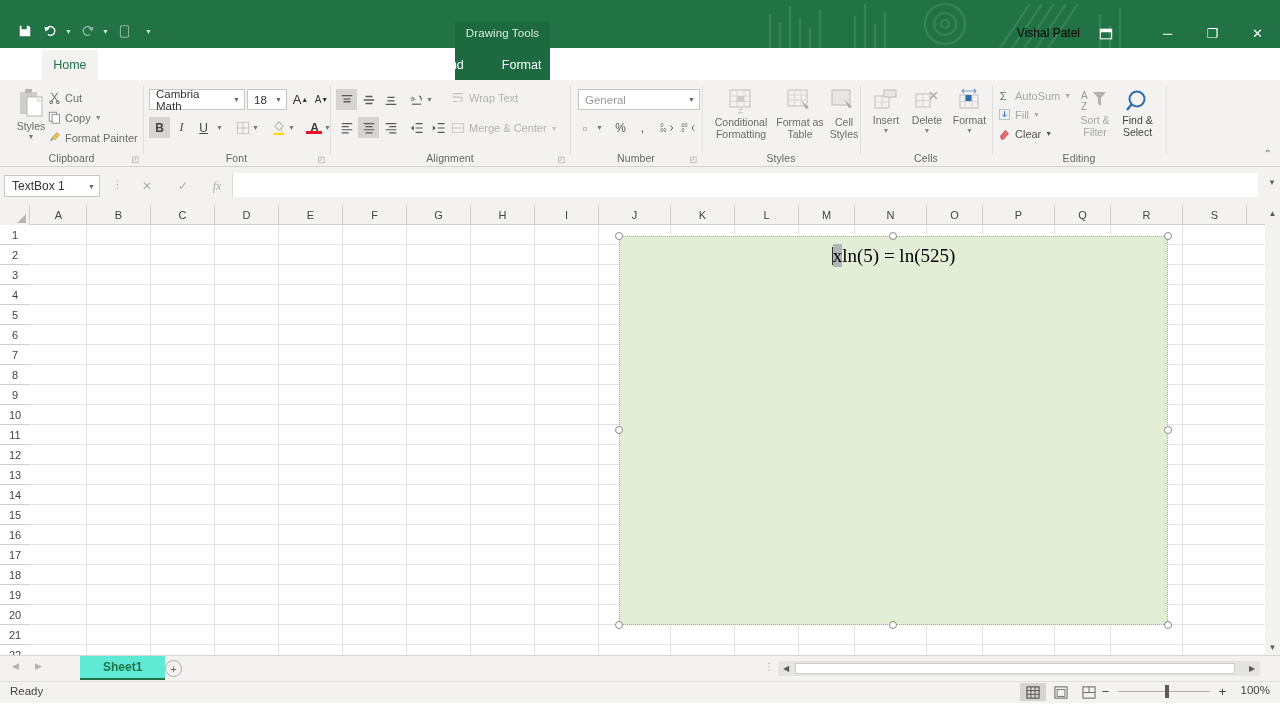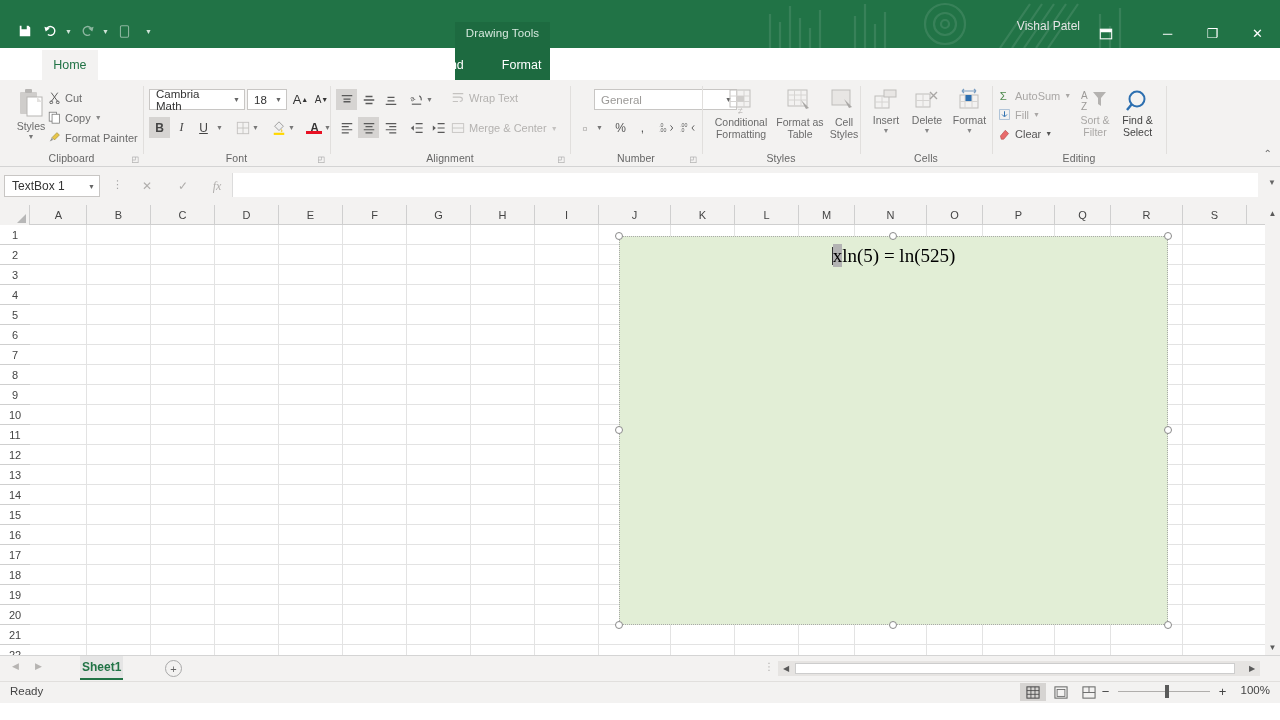--- a/index.html
+++ b/index.html
@@ -33,21 +33,21 @@
   }
   .ctx-label {
     position: absolute; left: 455px; top: 27px; width: 95px; text-align: center;
     font-size: 11.5px; color: #d6e8de; letter-spacing: .1px;
   }
   .doc-title {
     position: absolute; left: 0; top: 26px; width: 1280px; text-align: center;
     font-size: 12.5px; color: #fff; padding-left: 20px;
   }
   .acct {
-    position: absolute; right: 200px; top: 19px; font-size: 12px; color: #e5e5e5; white-space: nowrap;
+    position: absolute; right: 200px; top: 26px; font-size: 12px; color: #000000; white-space: nowrap;
   }
   .ribbon-display {
     position: absolute; right: 164px; top: 24px; width: 20px; height: 20px;
     display: flex; align-items: center; justify-content: center;
   }
   .wbtns { position: absolute; right: 0; top: 18px; display: flex; }
   .wbtn {
     width: 45px; height: 30px; display: flex; align-items: center; justify-content: center;
     color: #fff; font-size: 13px;
   }
@@ -180,22 +180,22 @@
 
   .handle {
     position: absolute; width: 8px; height: 8px; border-radius: 50%;
     background: #fff; border: 1px solid #8a8a8a;
   }
 
   
   .sheetbar { position: absolute; left: 0; top: 655px; width: 1280px; height: 26px; background: #f3f2f1; border-top: 1px solid #d4d4d4; }
   .navarrows { position: absolute; left: 12px; top: 661px; display: flex; gap: 16px; font-size: 9px; color: #b6b4b2; }
   .sheettab {
-    position: absolute; left: 80px; top: 656px; height: 24px; padding: 0 2px;
-    background: #e5e5e5; border-bottom: 2px solid #217346;
+    position: absolute; left: 80px; top: 656px; height: 24px; padding: 0 23px;
+    background: #5eead4; border-bottom: 2px solid #217346;
     display: flex; align-items: center; font-size: 12px; font-weight: bold; color: #217346;
   }
   .addsheet { position: absolute; left: 165px; top: 660px; width: 17px; height: 17px; border: 1px solid #a9a9a9; border-radius: 50%; display: flex; align-items: center; justify-content: center; font-size: 11px; color: #666; }
   .hsb-dots { position: absolute; left: 764px; top: 661px; font-size: 10px; color: #b0aeac; letter-spacing: 1px; }
   .hscroll { position: absolute; left: 778px; top: 661px; width: 482px; height: 15px; background: #e6e4e2; display: flex; align-items: center; }
   .hs-arrow { width: 16px; height: 15px; display: flex; align-items: center; justify-content: center; font-size: 8px; color: #5a5a5a; }
   .hs-thumb { height: 11px; background: #fff; border: 1px solid #cdcdcd; margin: 0 1px; }
 
   
   .statusbar { position: absolute; left: 0; top: 681px; width: 1280px; height: 22px; background: #f3f2f1; border-top: 1px solid #e1dfdd; }
@@ -480,21 +480,21 @@
         <span>Merge &amp; Center</span>
         <span style="font-size:7px;color:#c4c2c0">▼</span>
       </div>
 
       <div class="grp-title">Alignment</div>
       <div class="grp-launcher">◰</div>
     </div>
     <div class="grp-sep" style="left:570px"></div>
 
     <div class="grp" style="left:571px; width:130px">
-      <div class="numfmt" style="left:23px; top:9px; width:143px">
+      <div class="numfmt" style="left:7px; top:9px; width:122px">
         <span style="color:#9b9997">General</span>
         <span class="combocaret">▼</span>
       </div>
       <div class="tbtn gray" style="left:5px; top:37px">
         <svg width="15" height="14" viewBox="0 0 16 16">
             <text x="3" y="12" font-size="11" fill="#b4b2b0">¤</text>
           </svg>
       </div>
       <div class="tcaret" style="left:23px; top:37px">▼</div>
       <div class="tbtn" style="left:39px; top:37px; font-size:12px; color:#555">%</div>

